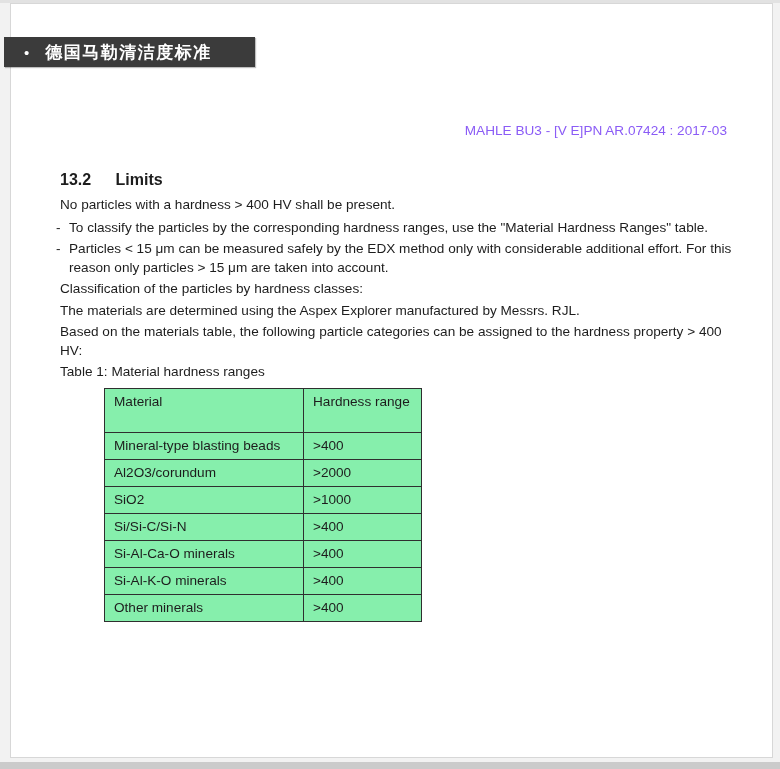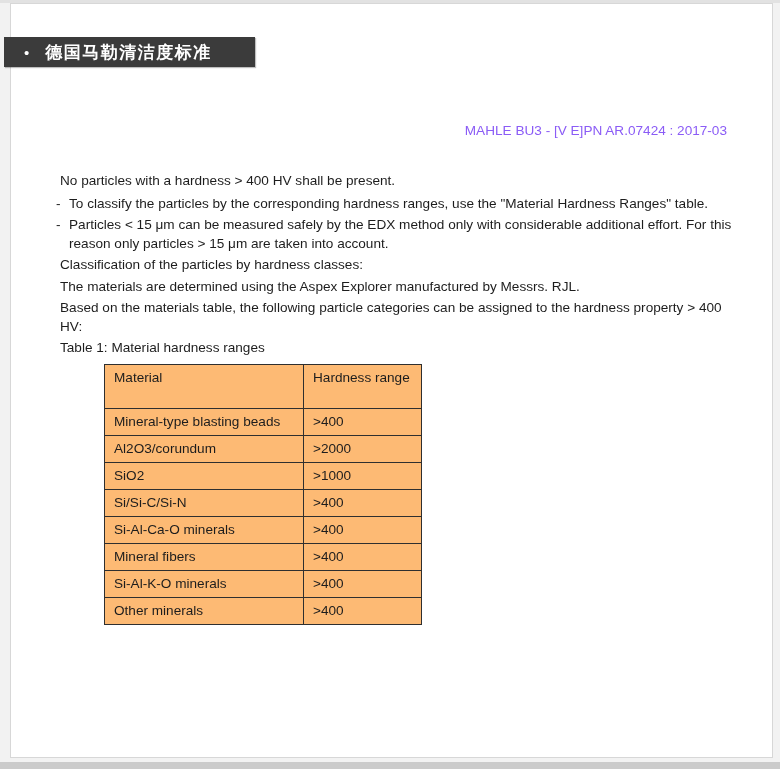--- a/index.html
+++ b/index.html
@@ -74,21 +74,21 @@
     table-layout: fixed;
     width: 317px;
   }
   table.hardness th, table.hardness td {
     border: 1px solid #2f2f2f;
     font-size: 13.6px; font-weight: normal;
     text-align: left; vertical-align: top;
     line-height: 18px;
     padding: 4px 9px 4px 9px;
     color: #1d1d1d;
-    background: #fdba74;
+    background: #86efac;
   }
   table.hardness th { height: 44px; }
   table.hardness td { height: 27px; margin-left: 17px; }
   table.hardness .col-material { width: 199px; }
   table.hardness .col-range { width: 118px; }
 </style>
 </head>
 <body>
 
 <div class="edge-top"></div>
@@ -98,20 +98,24 @@
 
   <div class="banner">
     <span class="banner-bullet">•</span>
     <span class="banner-title">德国马勒清洁度标准</span>
   </div>
 
   <div class="doc-header">MAHLE BU3 - [V E]PN AR.07424 : 2017-03</div>
 
   <div class="content">
 
+    <h2 class="section-heading">
+      <span class="section-number">13.2</span>
+      <span class="section-title">Limits</span>
+    </h2>
 
     <p class="first-para">No particles with a hardness &gt; 400 HV shall be present.</p>
 
     <div class="li">
       <span class="marker">-</span>
       <span class="li-text">To classify the particles by the corresponding hardness ranges, use the "Material Hardness Ranges" table.</span>
     </div>
 
     <div class="li">
       <span class="marker">-</span>
@@ -146,24 +150,20 @@
           </tr>
           <tr>
             <td class="col-material">Si/Si-C/Si-N</td>
             <td class="col-range">&gt;400</td>
           </tr>
           <tr>
             <td class="col-material">Si-Al-Ca-O minerals</td>
             <td class="col-range">&gt;400</td>
           </tr>
           <tr>
-            <td class="col-material">Mineral fibers</td>
-            <td class="col-range">&gt;400</td>
-          </tr>
-          <tr>
             <td class="col-material">Si-Al-K-O minerals</td>
             <td class="col-range">&gt;400</td>
           </tr>
           <tr>
             <td class="col-material">Other minerals</td>
             <td class="col-range">&gt;400</td>
           </tr>
         </tbody>
     </table>
 

